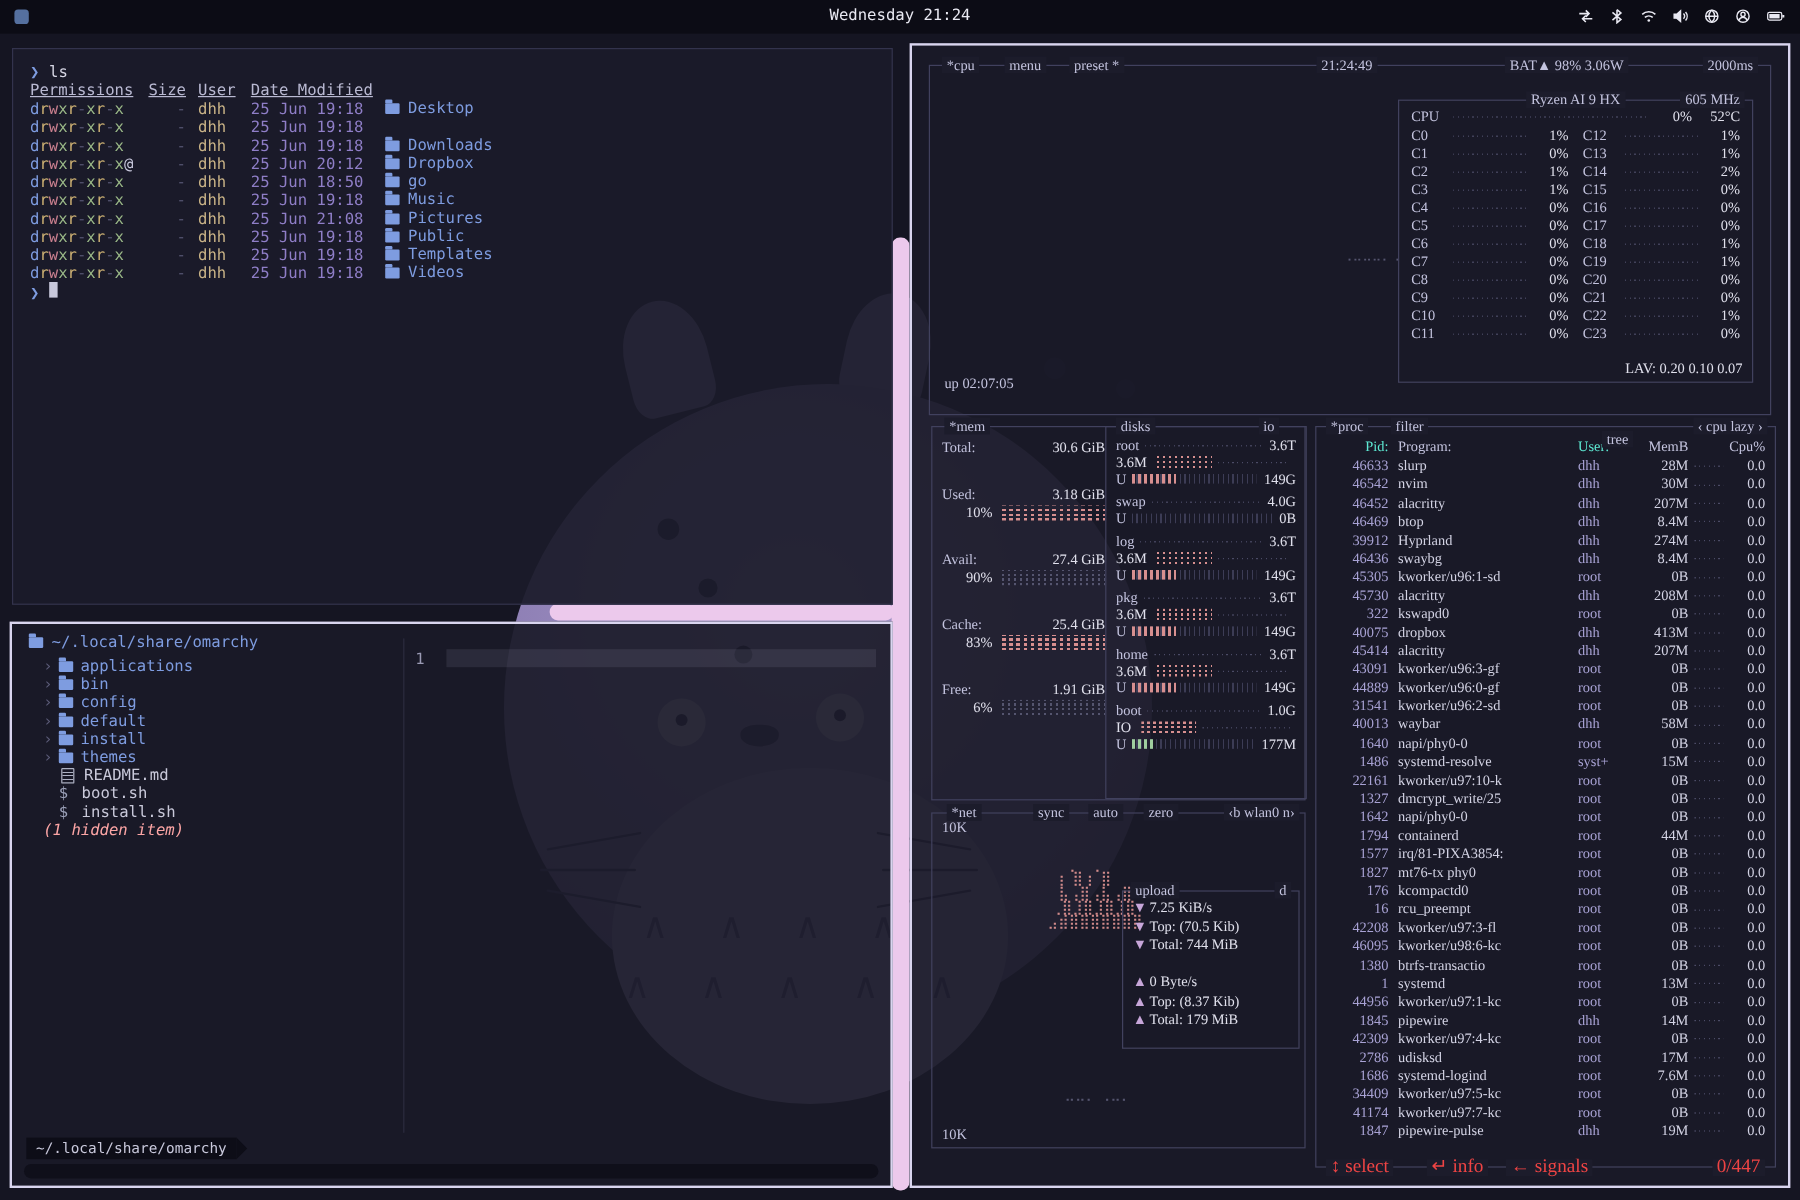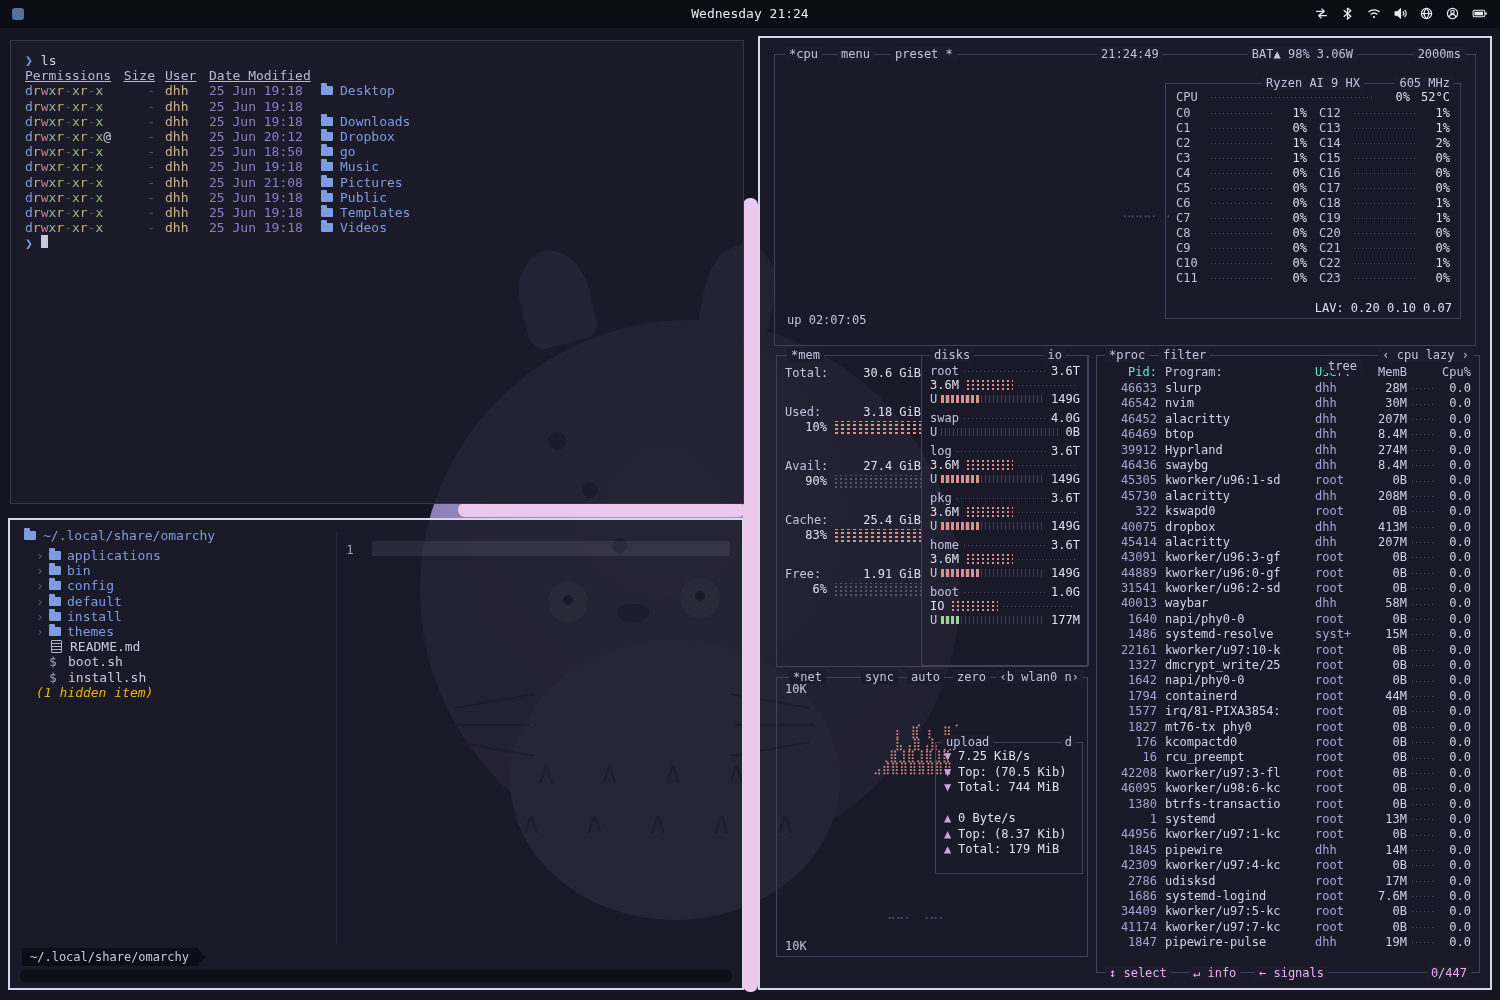--- a/index.html
+++ b/index.html
@@ -66,38 +66,38 @@
   .fitem{display:flex;align-items:center;height:15.2px;line-height:15.2px;}
   .chev{display:inline-block;width:13px;color:#5b5b78;}
   .fitem.dir .chev::before{content:"›";}
   .fic{display:inline-block;width:13px;margin-right:6px;position:relative;}
   .fitem.dir .fic{width:12px;height:9px;background:#7e9ce0;border-radius:1px;}
   .fitem.dir .fic::before{content:"";position:absolute;top:-3px;left:0;width:6px;height:3px;background:#7e9ce0;border-radius:1px 1px 0 0;}
   .fitem.dir .fname{color:#7e9ce0;}
   .fitem.doc .fic{width:9px;height:11px;border:1px solid #aeb2c4;border-radius:1px;
     background:repeating-linear-gradient(180deg,transparent 0 2px,#aeb2c4 2px 3px);margin-left:2px;margin-right:8px;}
   .fitem.script .fic::before{content:"$";color:#9ba0b8;}
-  .fitem.hiddenitem{font-style:italic;color:#eab308;}
+  .fitem.hiddenitem{font-style:italic;color:#fca5a5;}
   .pane-div{position:absolute;left:326px;top:12px;bottom:44px;width:1px;background:rgba(130,130,170,0.18);}
   .line-no{position:absolute;left:336px;top:22px;color:#9a9ab4;}
   .sel-bar{position:absolute;left:362px;top:21px;width:358px;height:15px;background:rgba(195,195,225,0.10);}
   .status-track{position:absolute;left:10px;right:10px;bottom:6px;height:12px;background:rgba(8,8,16,0.55);border-radius:6px;}
   .file-status{position:absolute;left:12px;bottom:22px;display:flex;align-items:stretch;}
   .fs-chip{background:#0d0d17;color:#c9c9dc;font-size:12px;line-height:18px;padding:0 8px;}
   .fs-arrow{width:0;height:0;border-top:9px solid transparent;border-bottom:9px solid transparent;border-left:9px solid #0d0d17;}
 
   
   .w-btop{left:758px;top:36px;width:734px;height:954px;background:rgba(26,26,40,0.93);
     border:2px solid #d9d5ef;font-size:12px;color:#cdd0e2;}
-  .btop{position:absolute;inset:0;}
+  .btop{position:absolute;inset:0;font-family:Liberation Serif, serif;}
   .panel{position:absolute;border:1px solid #41415e;box-sizing:border-box;}
   .lb{position:absolute;top:-8px;height:14px;line-height:14px;background:#1c1c2b;padding:0 4px;
      font-size:12px;color:#c3c3de;white-space:nowrap;z-index:2;}
   .lb-b{position:absolute;bottom:-8px;height:14px;line-height:14px;background:#1c1c2b;padding:0 4px;
-     font-size:12px;color:#f0abfc;white-space:nowrap;z-index:2;}
+     font-size:16px;color:#ef4444;white-space:nowrap;z-index:2;}
   .p-cpu{left:14px;top:16px;width:702px;height:292px;}
   .cpubox{position:absolute;left:390px;top:28px;width:296px;height:236px;border:1px solid #41415e;box-sizing:border-box;padding:6px 10px 0 10px;}
   .cpurow{display:flex;align-items:baseline;height:15px;line-height:15px;}
   .cpurow .nm{width:30px;color:#c3c3de;}
   .cpurow .pct{width:30px;text-align:right;color:#e0e0ec;}
   .cpurow .tmp{width:40px;text-align:right;color:#e0e0ec;}
   .cores{display:flex;gap:12px;margin-top:1px;}
   .cores>div{flex:1;}
   .corerow{display:flex;align-items:baseline;height:15px;line-height:15px;}
   .corerow .nm{width:30px;color:#c3c3de;}

